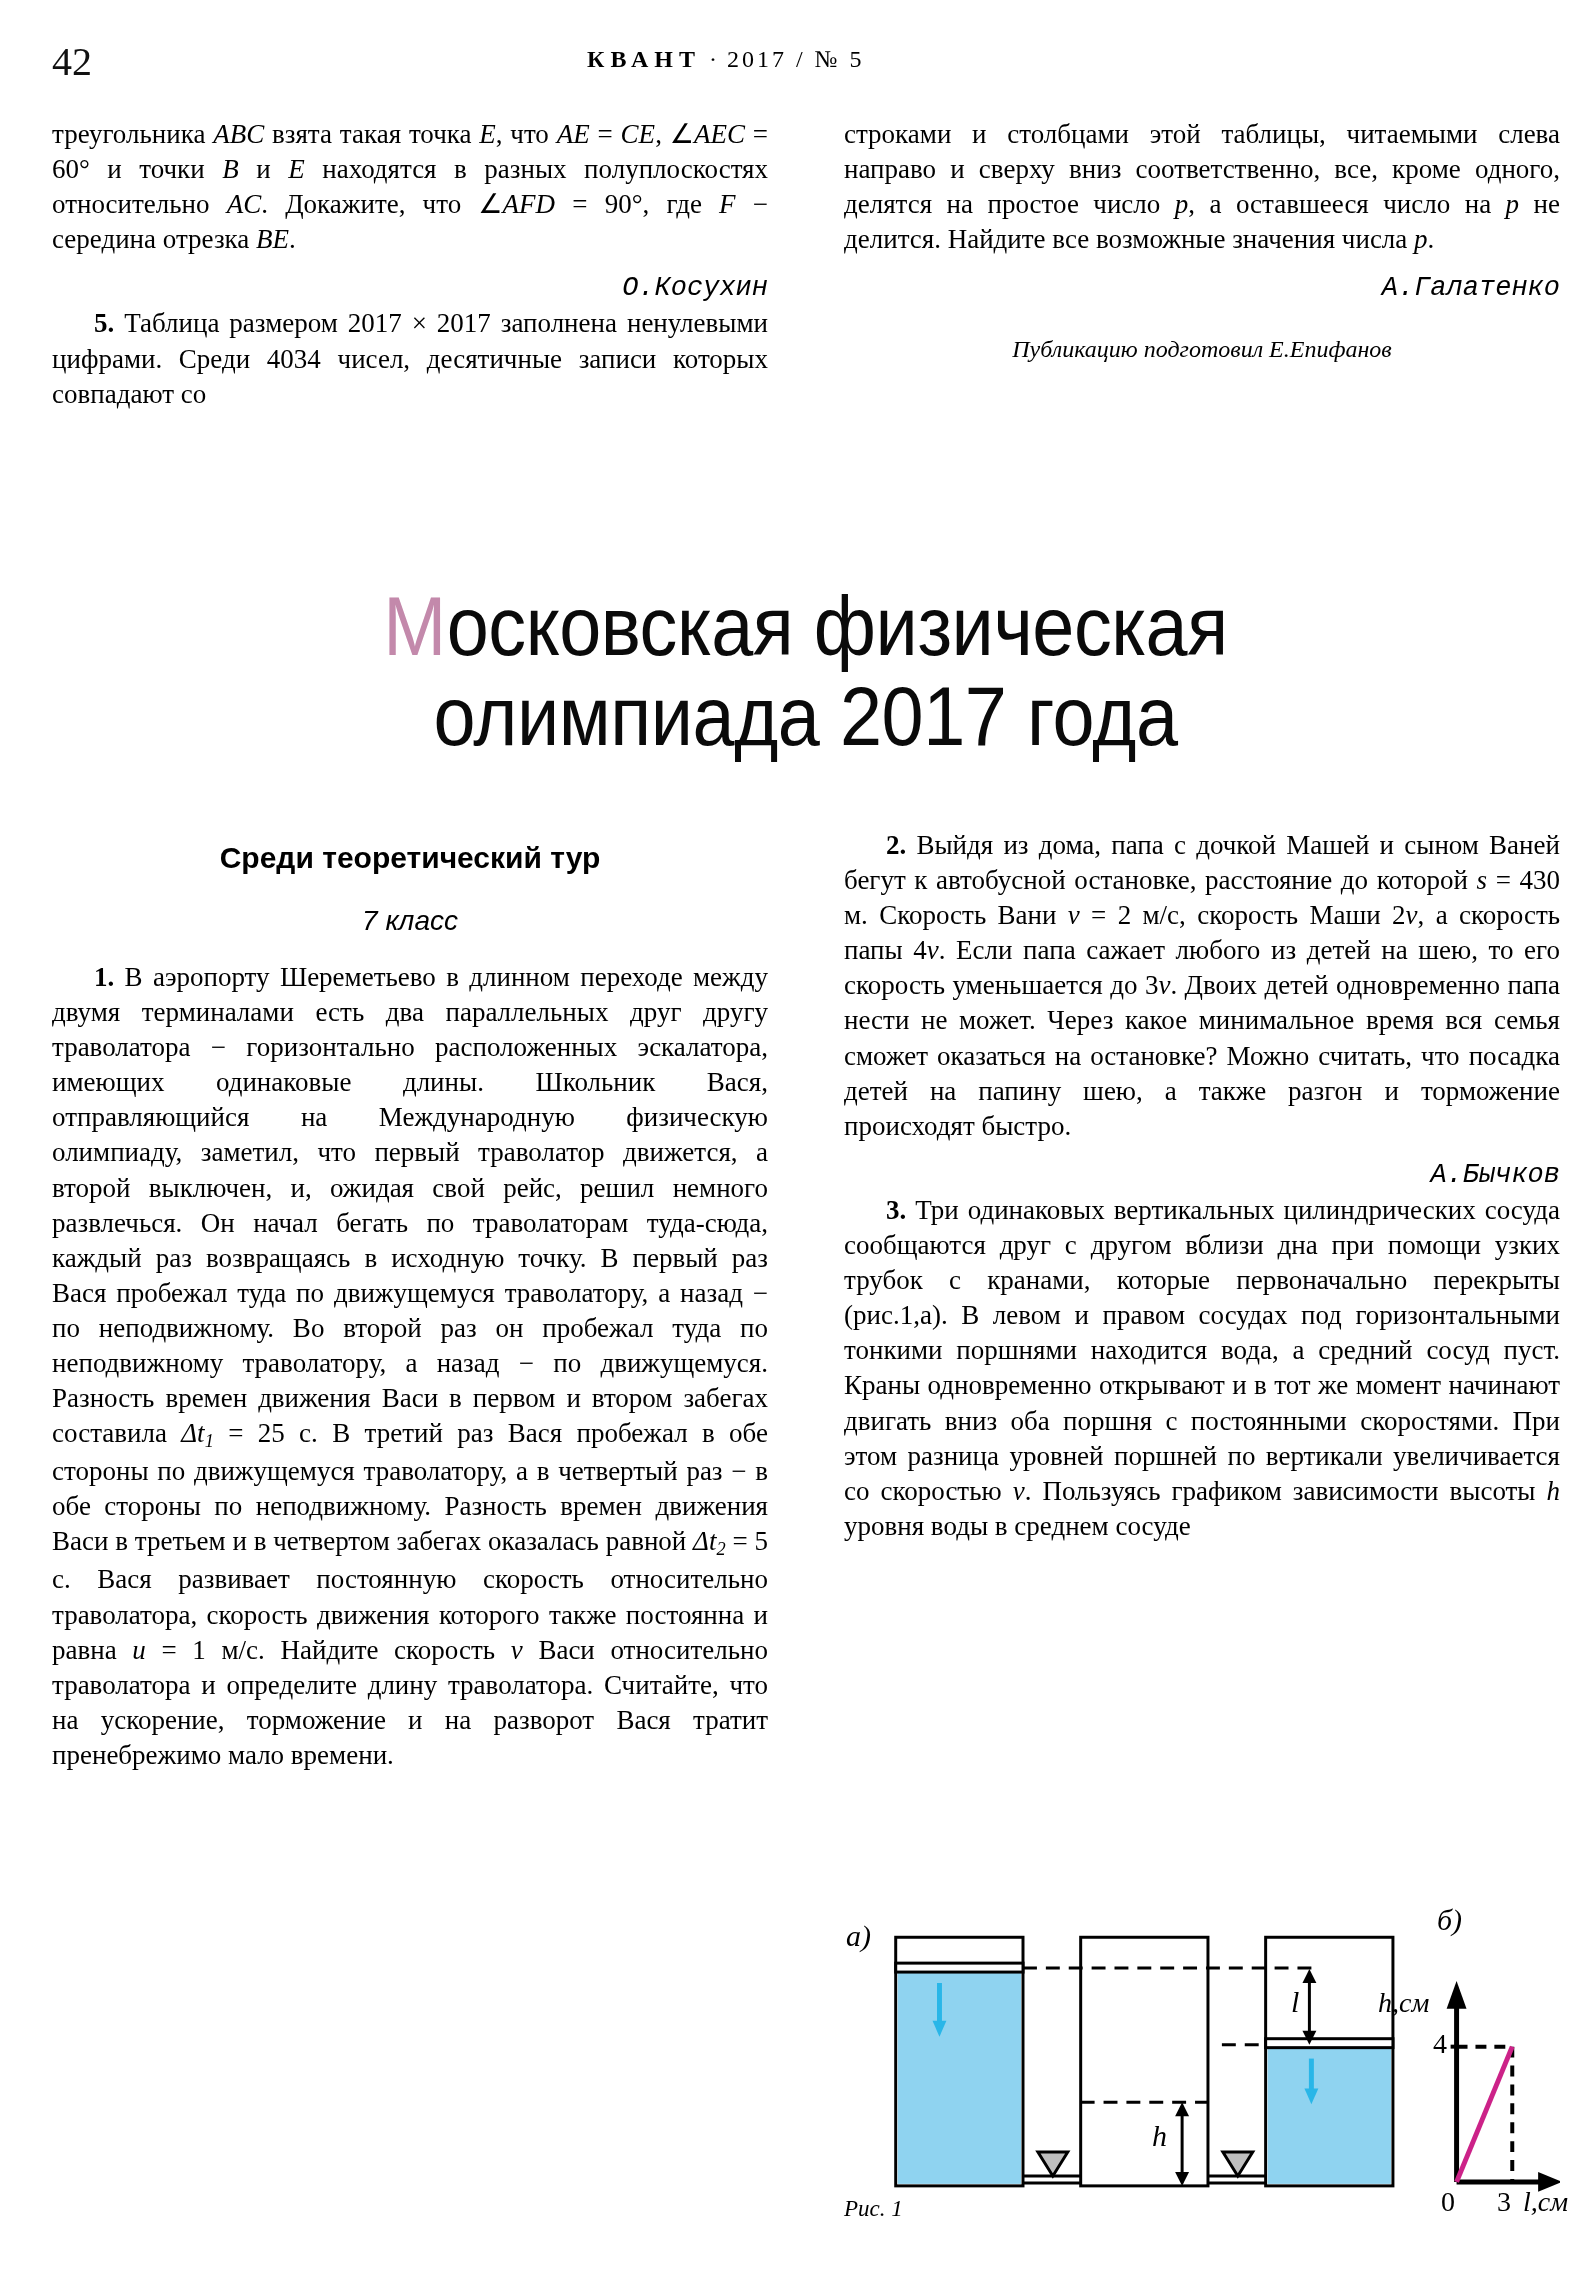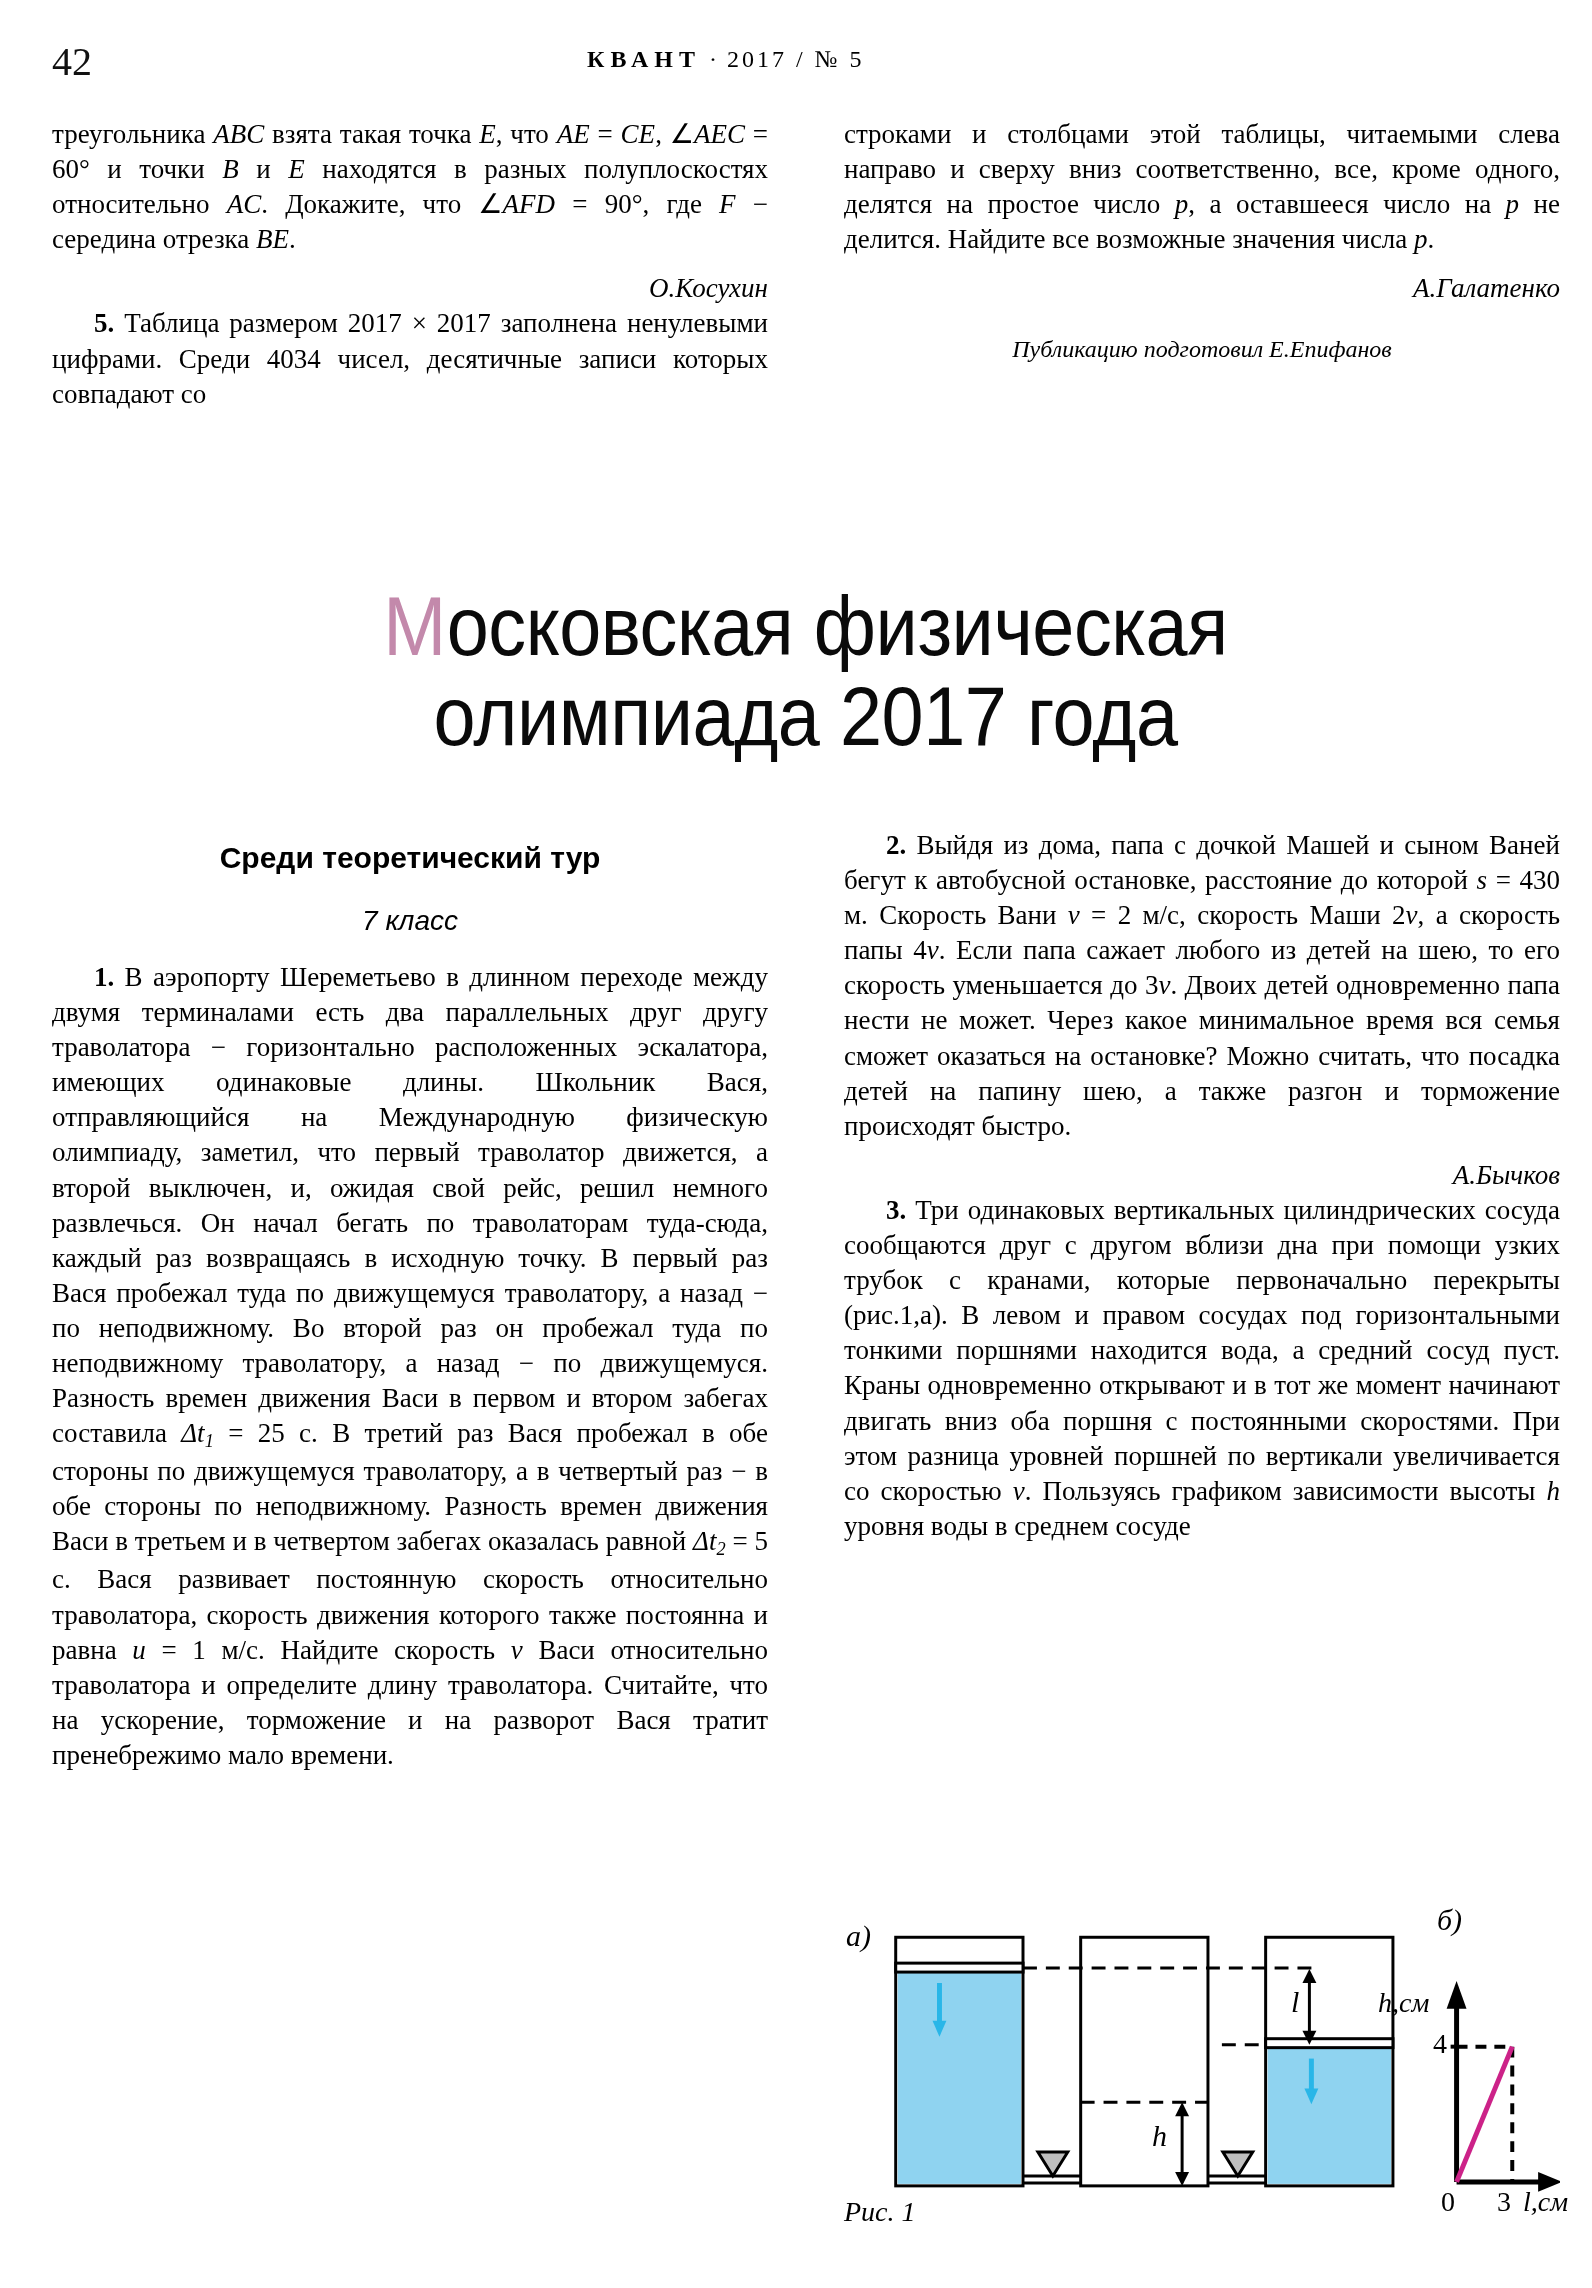--- a/index.html
+++ b/index.html
@@ -80,21 +80,21 @@
   p.indent { text-indent: 42px; }
 
   .num { font-weight: bold; }
   .sub { font-size: 0.68em; vertical-align: -0.28em; font-style: italic;}
 
   .attrib {
     margin-top: 14px;
     text-align: right;
     font-style: italic;
     font-size: 27px;
-    font-family: Liberation Serif, serif;
+    font-family: Liberation Mono, monospace;
   }
   .attrib-center {
     margin-top: 28px;
     text-align: center;
     font-style: italic;
     font-size: 24px;
     font-family: "Liberation Serif", serif;
   }
 
   
@@ -157,21 +157,21 @@
     font-family: "Liberation Serif", serif;
     font-style: italic;
     font-size: 30px;
   }
   .fig-caption {
     position: absolute;
     left: 0px;
     top: 271px;
     font-family: "Liberation Serif", serif;
     font-style: italic;
-    font-size: 28px;
+    font-size: 23px;
   }
   .fig-svg { position: absolute; left: 0; top: 0; }
 </style>
 </head>
 <body>
 
 <div class="page">
 
   <div class="header">
     <div class="page-number">42</div>

